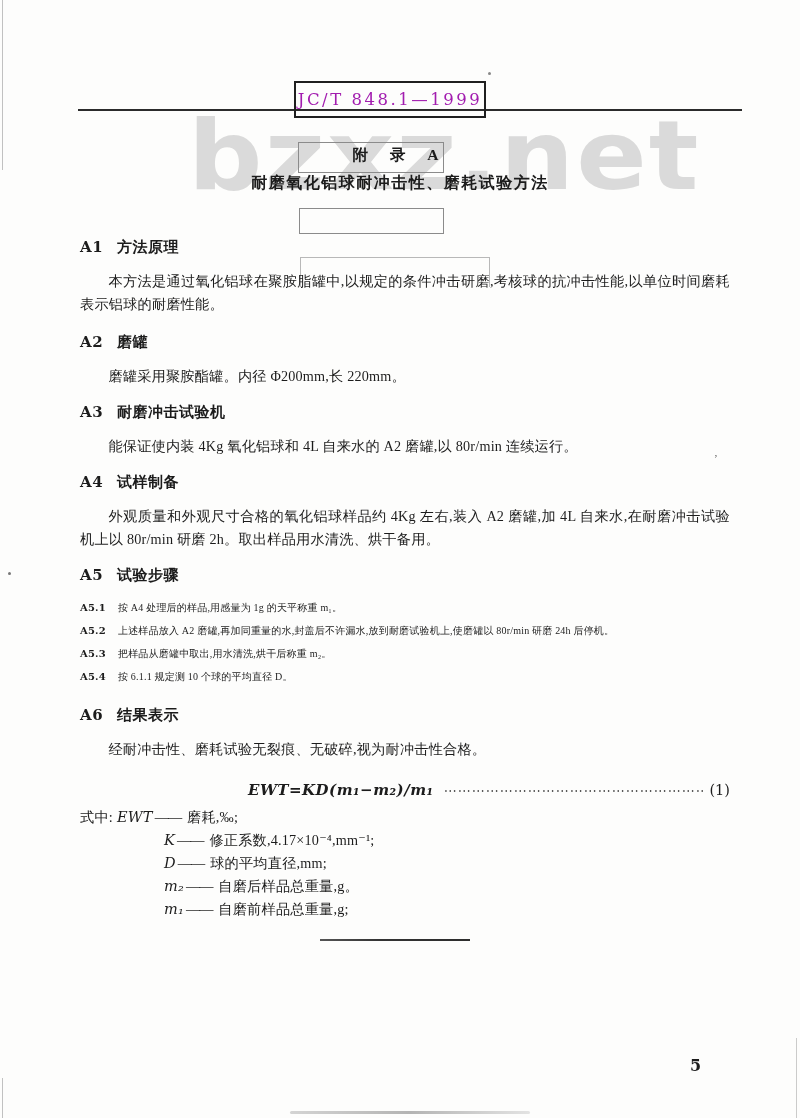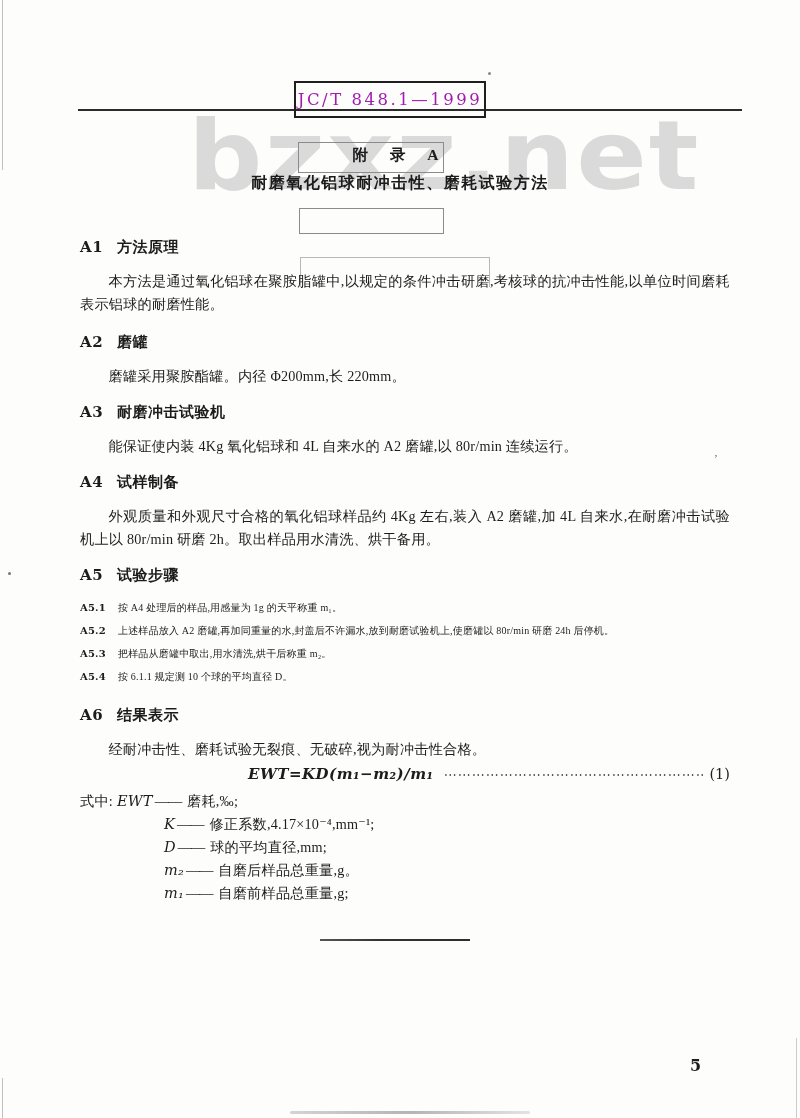--- a/index.html
+++ b/index.html
@@ -63,21 +63,21 @@
     text-indent:2em; letter-spacing:.2px; margin-top:13px;
   }
   .mt-a2 { margin-top:17px; } .mt-a3 { margin-top:14px; } .mt-a4 { margin-top:15px; }
   .mt-a5 { margin-top:15px; } .mt-a6 { margin-top:17px; }
 
   .steps { margin-top:11px; }
   .step { font-size:10px; line-height:23px; text-align:justify; letter-spacing:.2px; }
   .step .num { font-family:"DejaVu Serif", serif; font-weight:bold; margin-right:12px; }
 
   
-  .formula-row { display:flex; align-items:baseline; margin-top:4px; height:23px; }
+  .formula-row { display:flex; align-items:baseline; margin-top:20px; height:23px; }
   .formula-spacer { width:168px; flex:none; }
   .formula-exp {
     font-family:"DejaVu Serif", serif; font-style:italic; font-weight:bold;
     font-size:15px; letter-spacing:.5px; white-space:nowrap; flex:none;
   }
   .formula-dots { flex:1 1 auto; overflow:hidden; white-space:nowrap; letter-spacing:1px;
     font-size:13px; color:#222; margin:0 6px 0 10px; }
   .formula-num { flex:none; font-family:"DejaVu Serif", serif; font-size:14.5px; }
 
   

